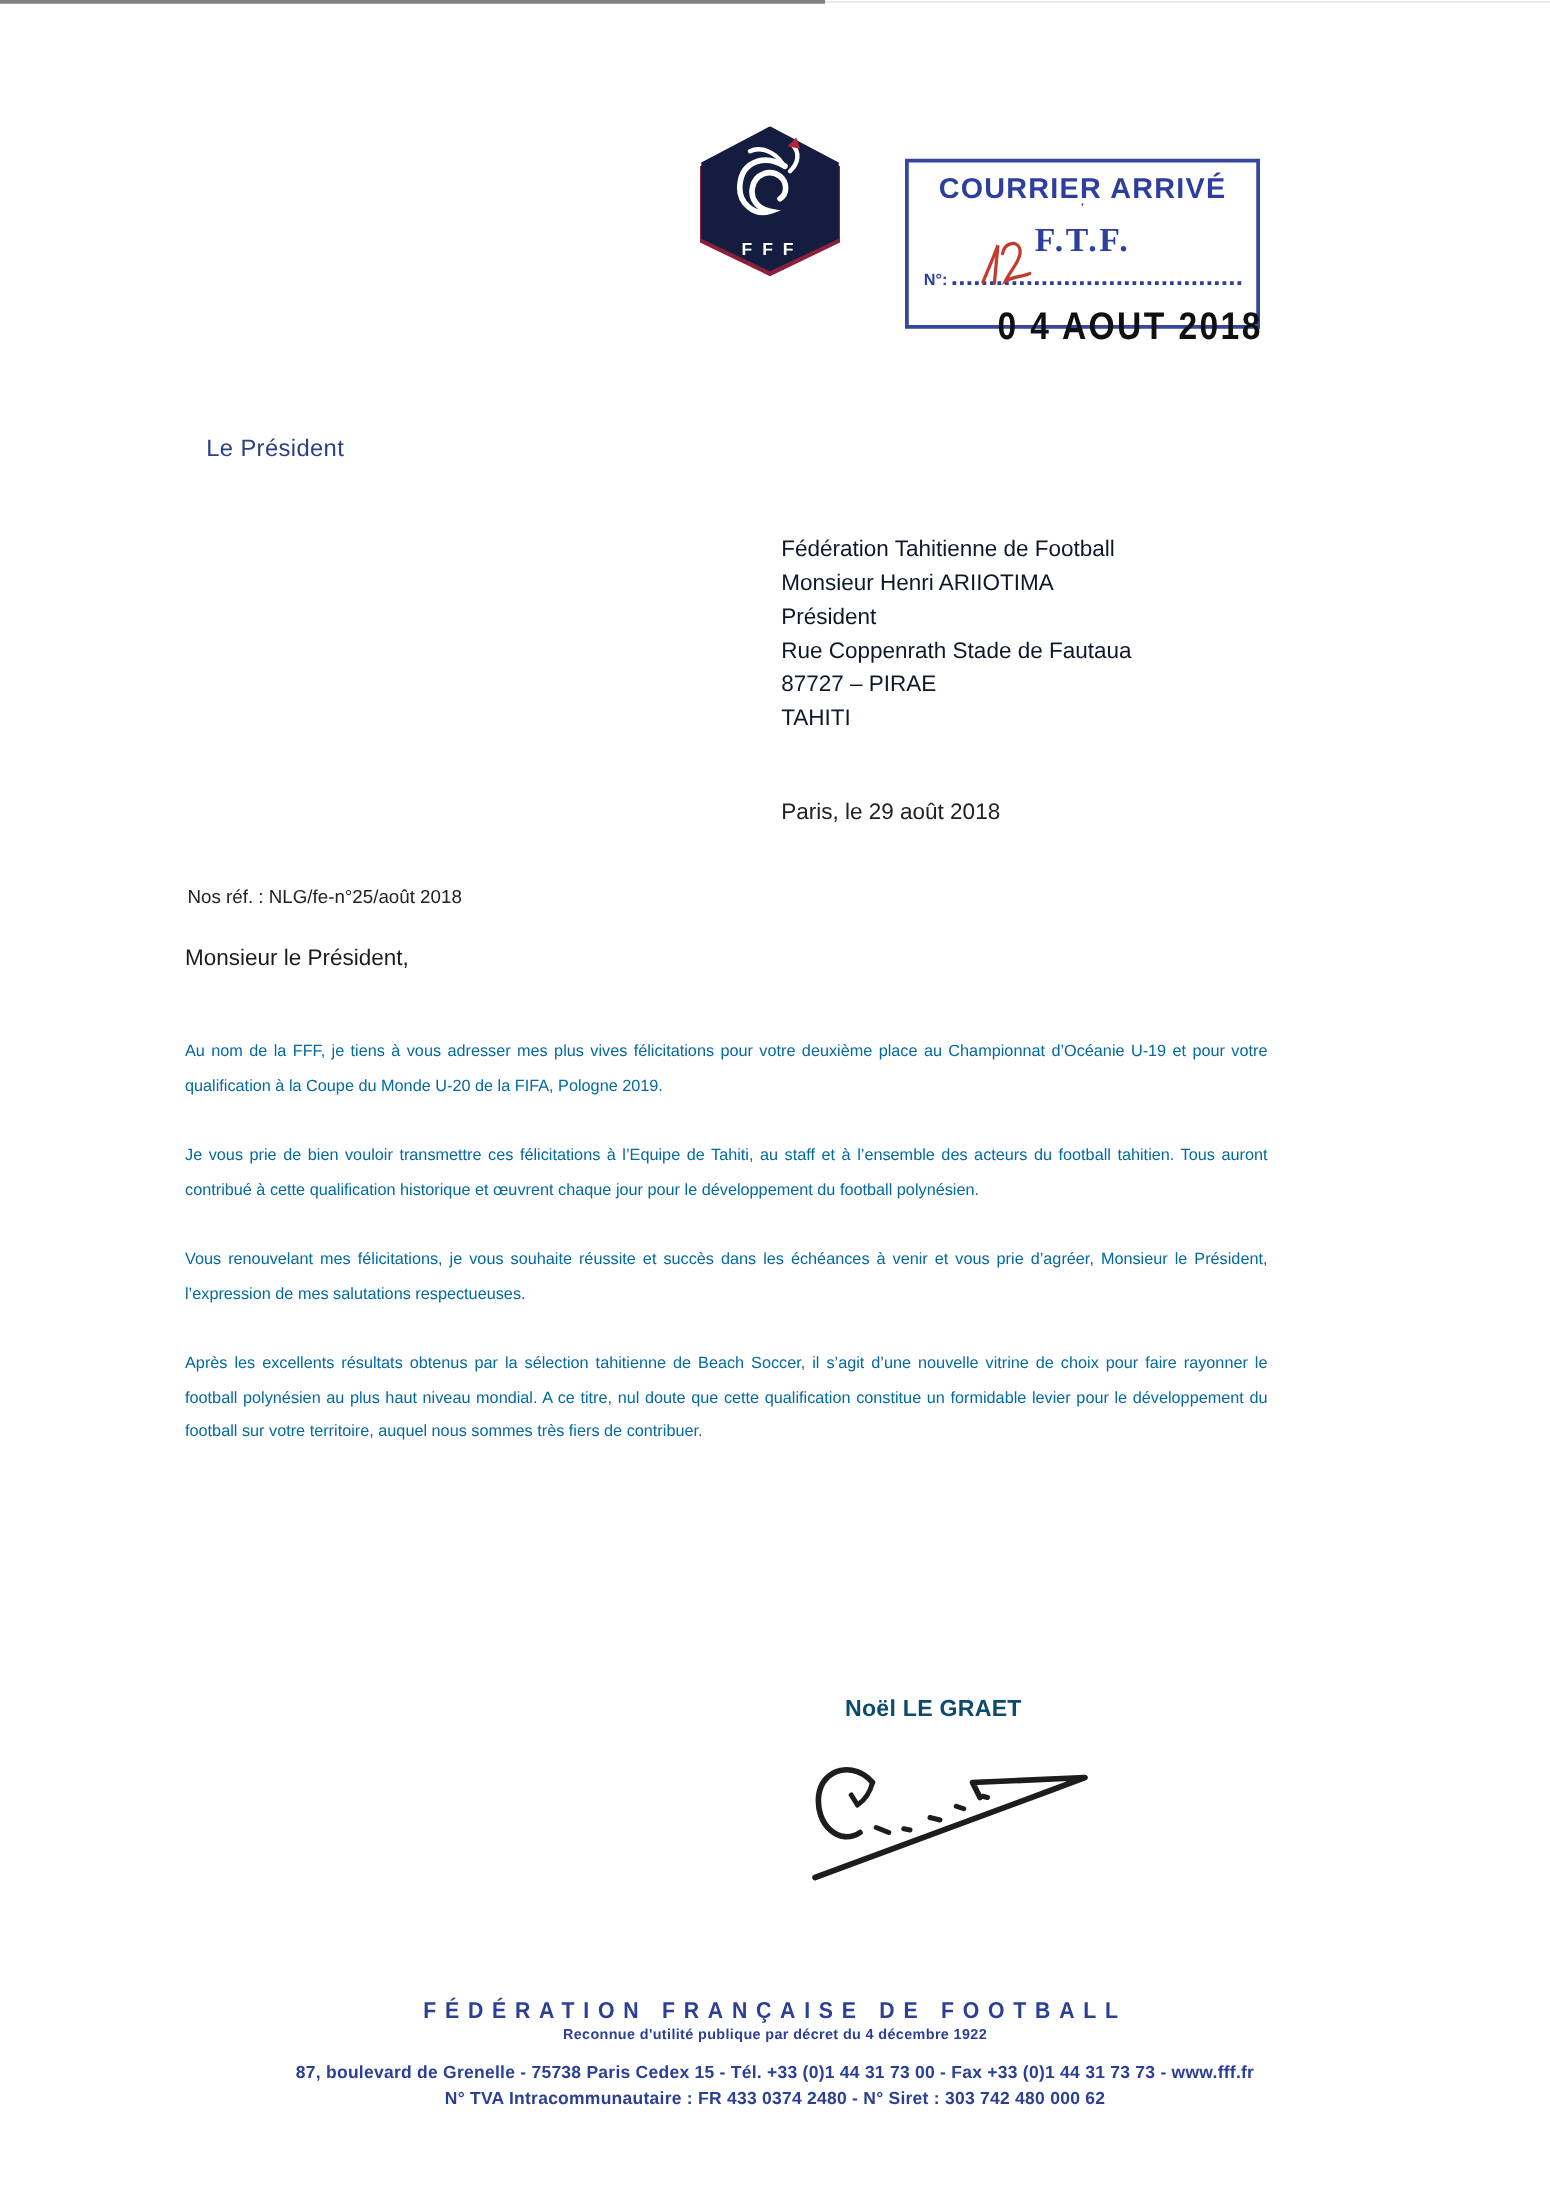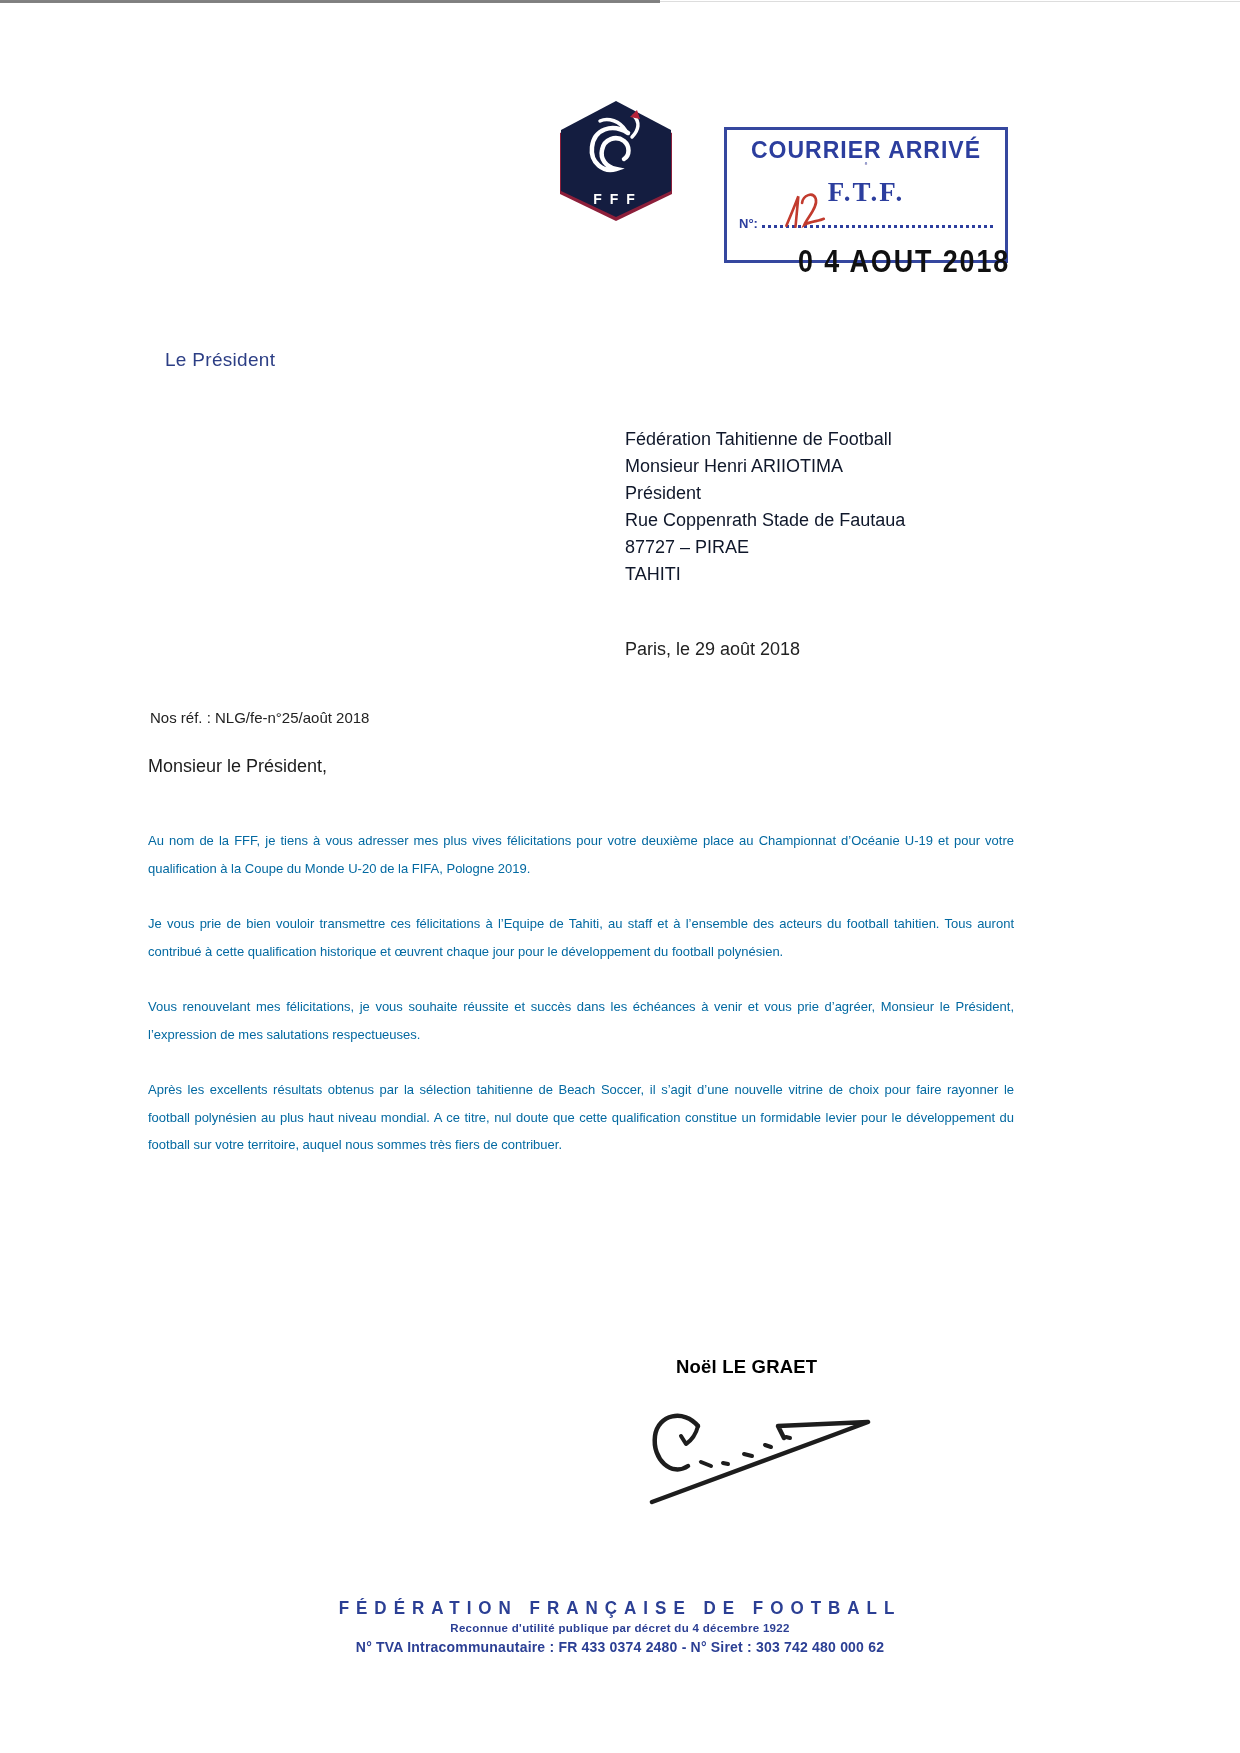--- a/index.html
+++ b/index.html
@@ -25,21 +25,21 @@
   .sender-title{left:165px;top:349px;font-size:19px;color:#2c3e85;letter-spacing:.3px;}
   
   .recipient{left:625px;top:426px;font-size:18px;line-height:27px;color:#0f172a;}
   .dateline{left:625px;top:639px;font-size:18px;color:#222;}
   .reference{left:150px;top:709px;font-size:15px;color:#222;}
   .salutation{left:148px;top:756px;font-size:18px;color:#1c1c1c;}
   
   .letter-body{left:148px;top:827px;width:866px;font-size:13px;line-height:27.5px;text-align:justify;color:#0369a1;}
   .letter-body p{margin:0 0 28px 0;}
   
-  .signer-name{left:676px;top:1356px;font-size:18.5px;font-weight:700;color:#000000;letter-spacing:.2px;}
+  .signer-name{left:676px;top:1356px;font-size:18.5px;font-weight:700;color:#0c4a6e;letter-spacing:.2px;}
   .signature{left:638px;top:1396px;}
   
   .footer{left:30px;top:1598px;width:1180px;text-align:center;color:#2b3f94;}
   .footer-org{font-size:17px;font-weight:700;letter-spacing:7px;transform:scaleY(1.08);transform-origin:center top;}
   .footer-recognition{font-size:11.5px;font-weight:700;margin-top:4px;letter-spacing:.3px;}
   .footer-address{font-size:14px;font-weight:600;margin-top:15px;letter-spacing:.2px;}
   .footer-legal{font-size:14px;font-weight:600;margin-top:5px;letter-spacing:.2px;}
 </style>
 </head>
 <body>
@@ -120,16 +120,17 @@
     <path d="M85,67 L90,68" stroke="#1d1d1d" stroke-width="4" stroke-linecap="round"></path>
     <path d="M106,58 L114,60" stroke="#1d1d1d" stroke-width="4" stroke-linecap="round"></path>
     <path d="M127,49 L133,51" stroke="#1d1d1d" stroke-width="4" stroke-linecap="round"></path>
     <path d="M148,41 L152,42" stroke="#1d1d1d" stroke-width="4" stroke-linecap="round"></path>
     <path d="M14,106 L198,38 L230,26 L140,30 L146,42" stroke="#1d1d1d" stroke-width="4.5" fill="none" stroke-linecap="round" stroke-linejoin="round"></path>
   </svg>
 
   <div class="abs footer">
     <div class="footer-org">FÉDÉRATION FRANÇAISE DE FOOTBALL</div>
     <div class="footer-recognition">Reconnue d'utilité publique par décret du 4 décembre 1922</div>
+    <div class="footer-address">87, boulevard de Grenelle - 75738 Paris Cedex 15 - Tél. +33 (0)1 44 31 73 00 - Fax +33 (0)1 44 31 73 73 - www.fff.fr</div>
     <div class="footer-legal">N° TVA Intracommunautaire : FR 433 0374 2480 - N° Siret : 303 742 480 000 62</div>
   </div>
 
 </div>
 
 </body></html>

